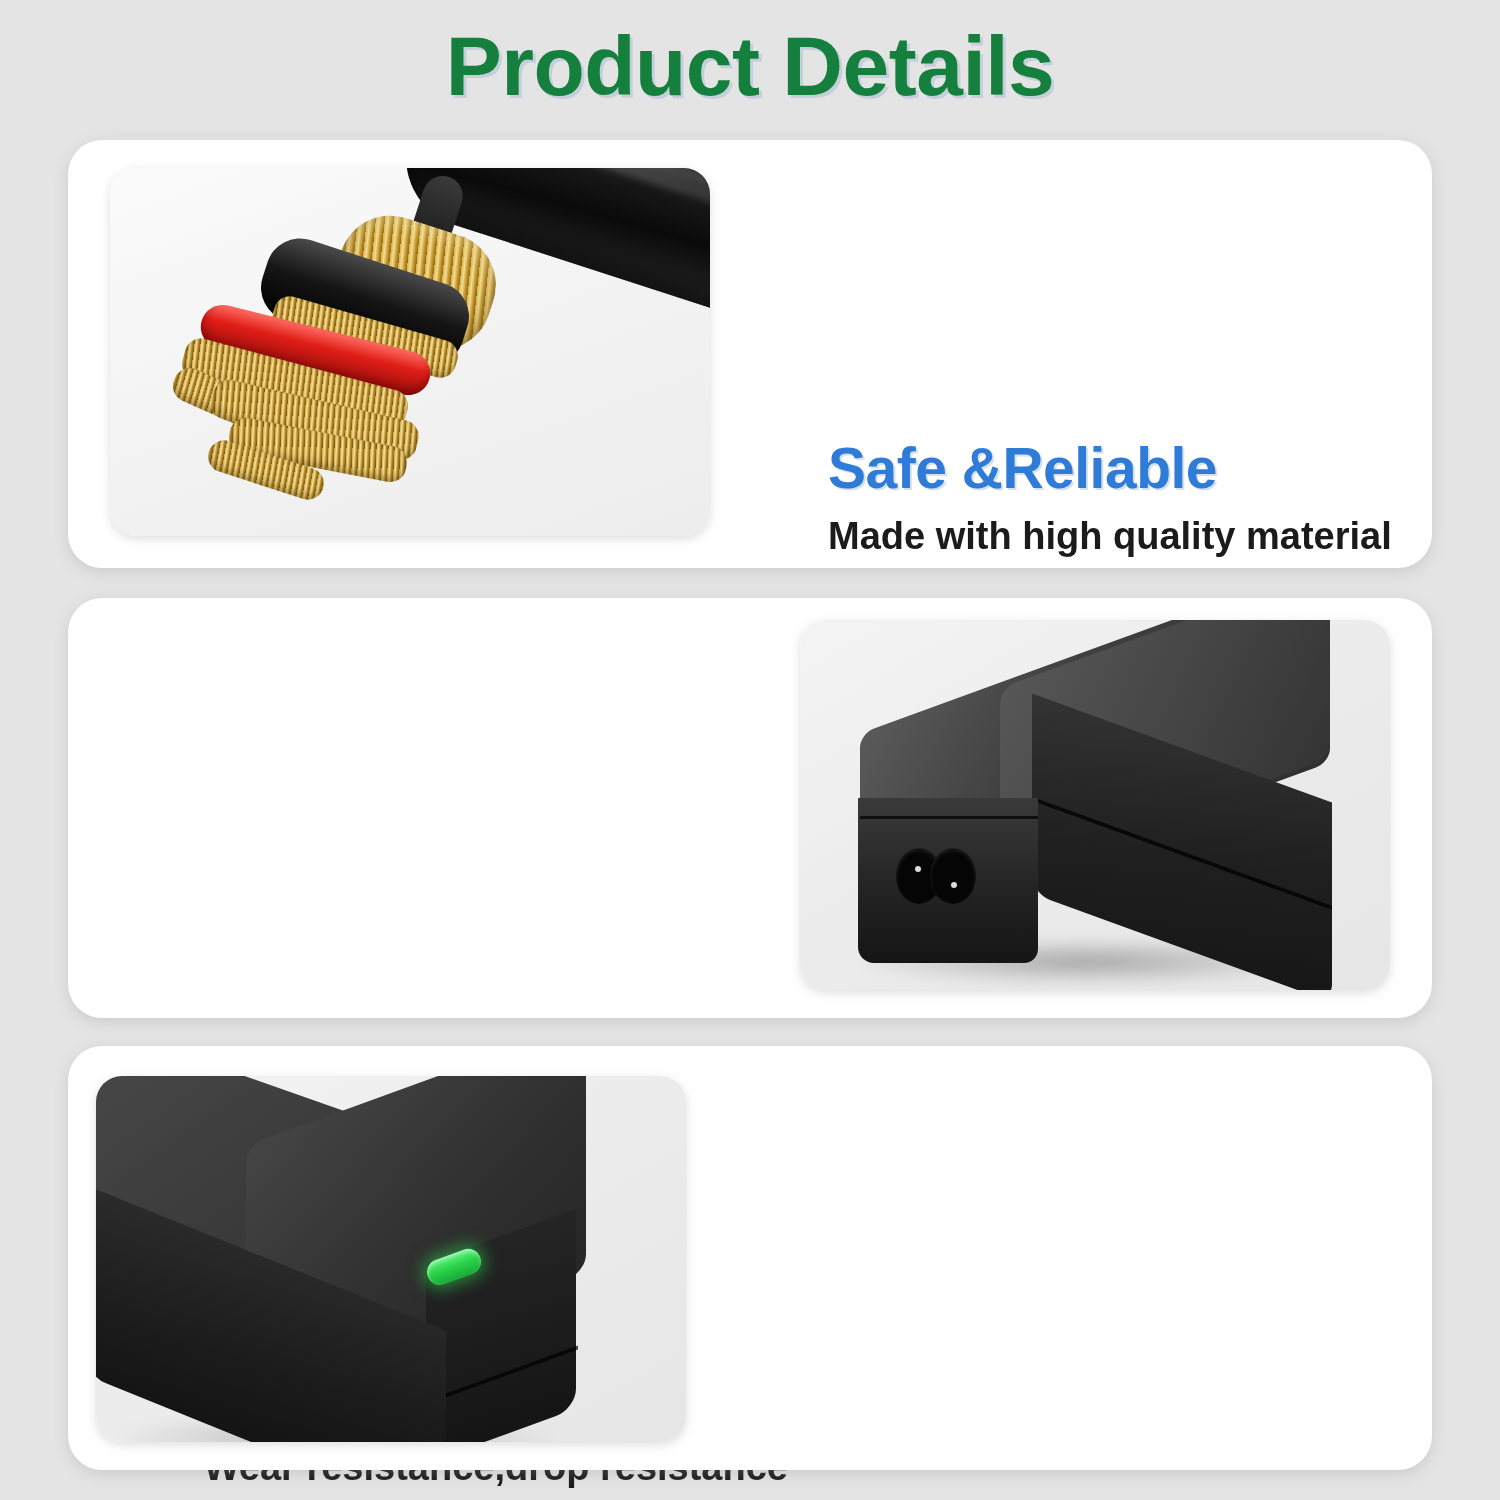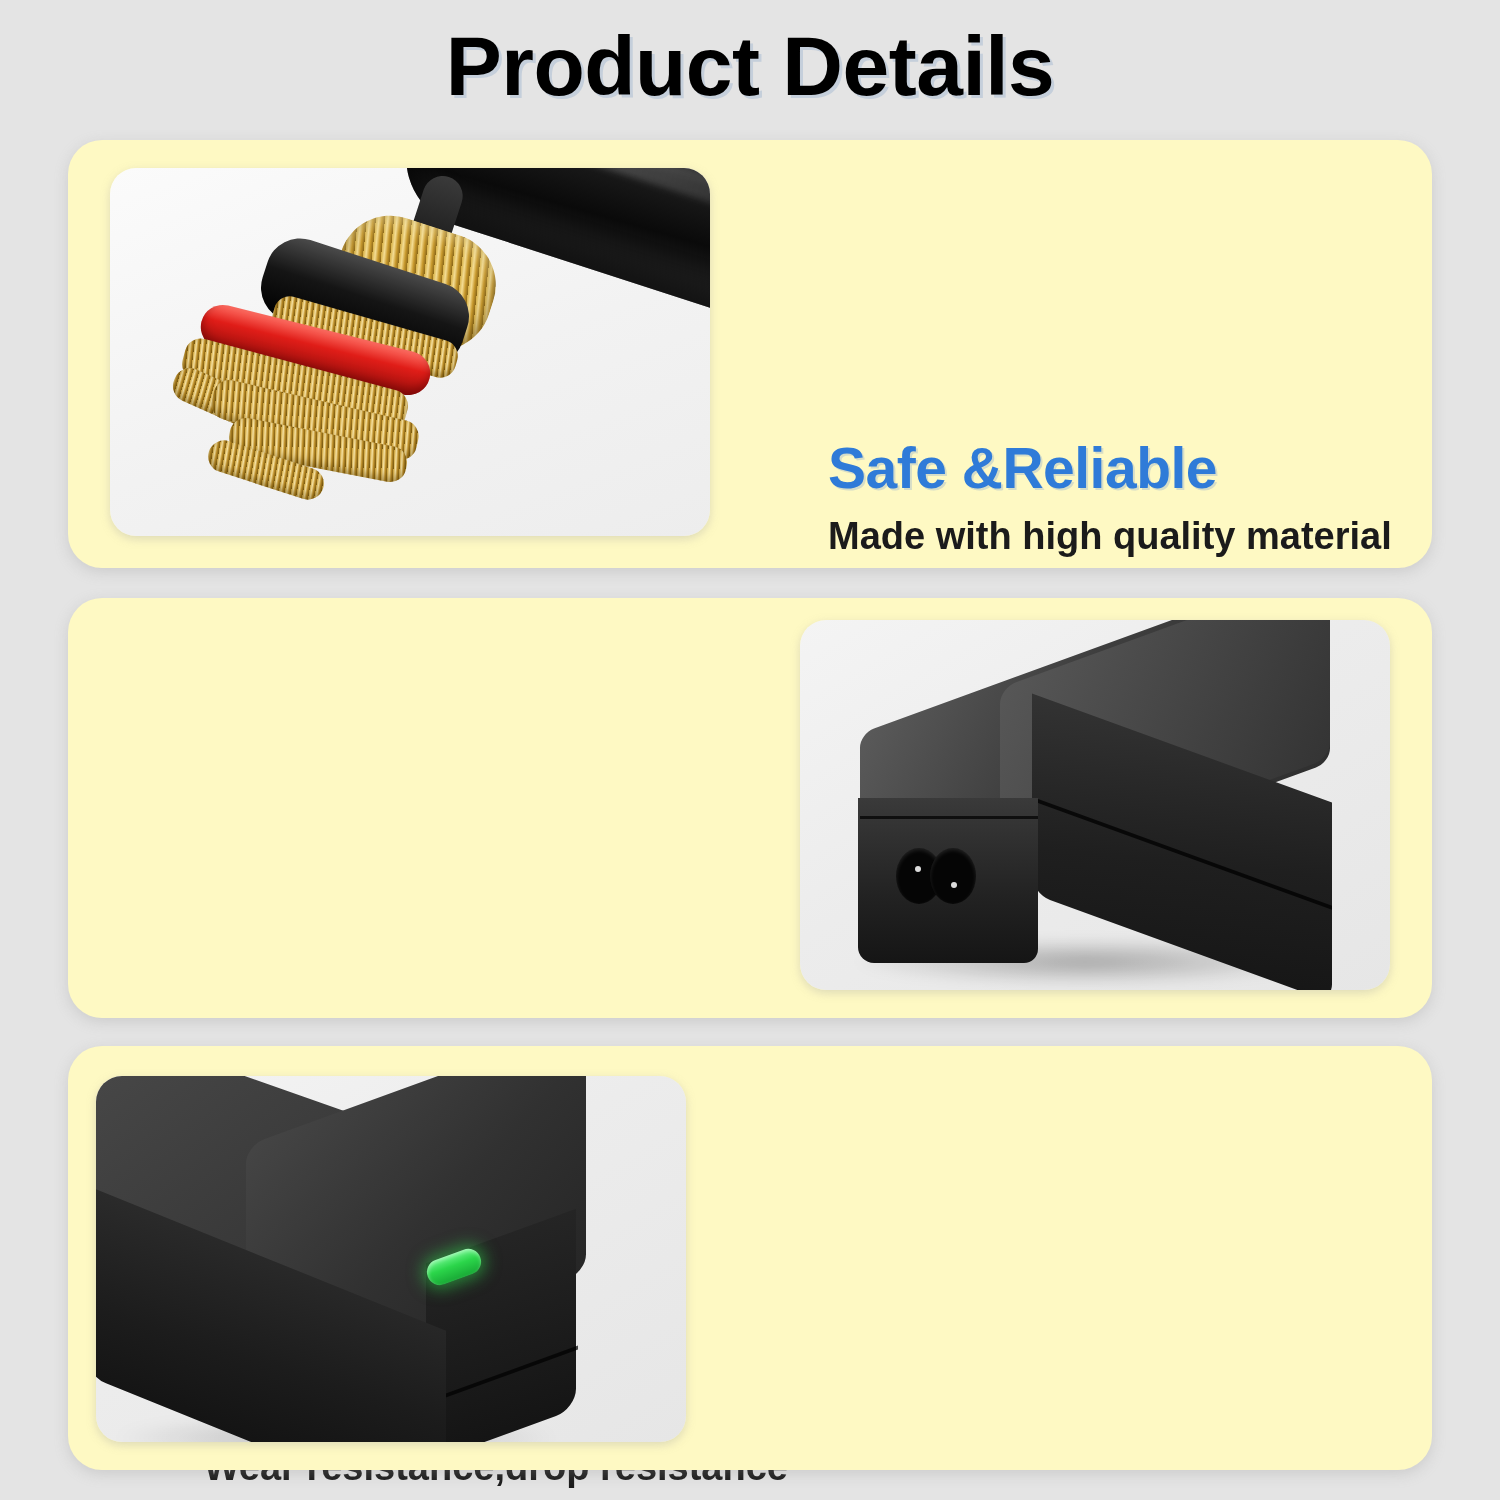--- a/index.html
+++ b/index.html
@@ -19,31 +19,31 @@
 
   
   .page-title {
     position:absolute;
     left:0; top:22px;
     width:1500px;
     text-align:center;
     font-size:84px;
     font-weight:bold;
     letter-spacing:-0.5px;
-    color:#000000;
+    color:#15803d;
     text-shadow:3px 3px 0 rgba(150,175,205,0.40);
     line-height:1.05;
   }
 
   
   .card {
     position:absolute;
     left:68px;
     width:1364px;
-    background:#fef9c3;
+    background:#ffffff;
     border-radius:34px;
     box-shadow:0 4px 14px rgba(150,150,150,0.30);
   }
   #card-1 { top:140px;  height:428px; }
   #card-2 { top:598px;  height:420px; }
   #card-3 { top:1046px; height:424px; }
 
   
   .photo {
     position:absolute;

